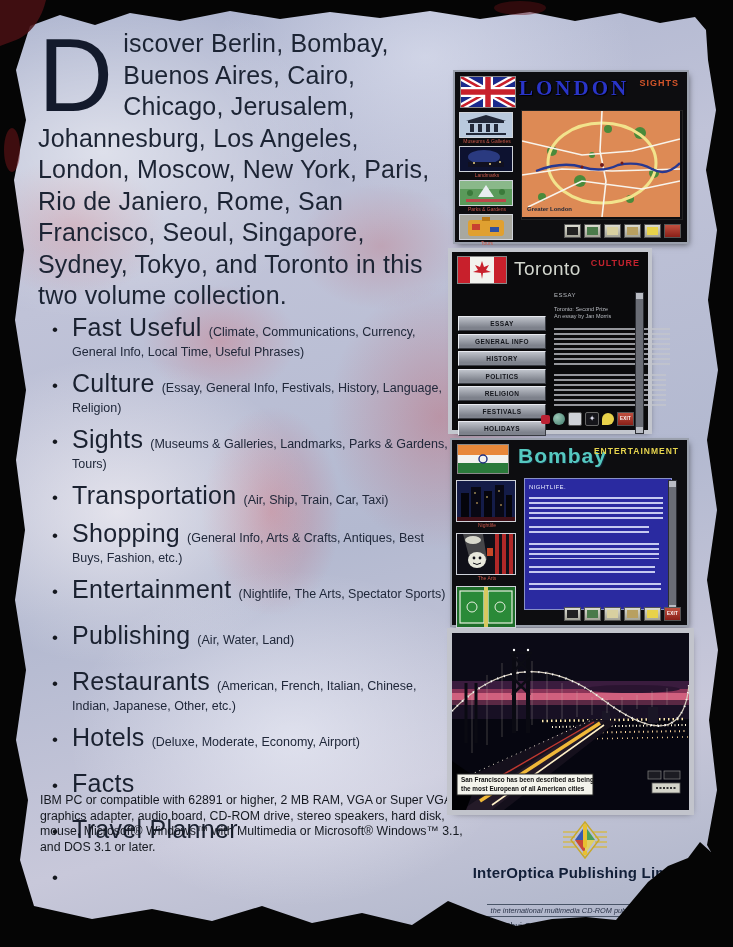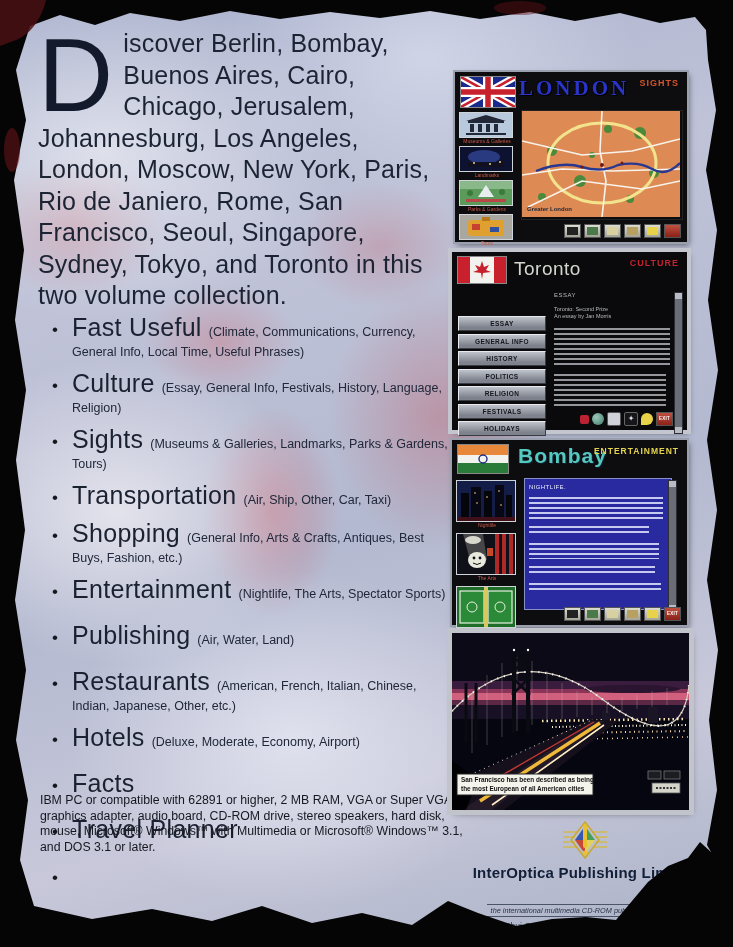--- a/index.html
+++ b/index.html
@@ -49,21 +49,21 @@
   
   #london{left:455px;top:72px;width:232px;height:170px;}
   #london .title{position:absolute;left:64px;top:4px;font-family:"Liberation Serif",serif;font-weight:bold;font-size:21px;letter-spacing:3px;color:#2a35c8;text-shadow:1px 1px 0 #000,0 0 2px #001;}
   #london .shot-section{color:#d4552a;font-size:9px;}
   #london .side{position:absolute;left:4px;top:40px;width:56px;}
   #london .side .slot{margin-bottom:2px;}
   #london .mapwrap{position:absolute;left:66px;top:38px;width:160px;height:108px;border:1px solid #222;}
   #london .tbrow{right:6px;bottom:4px;}
 
   
-  #toronto{left:452px;top:252px;width:235px;height:178px;background:#0a0a0c;box-shadow:0 0 0 4px #c3c6ce,2px 3px 6px rgba(0,0,0,.5);}
+  #toronto{left:452px;top:252px;width:196px;height:178px;background:#0a0a0c;box-shadow:0 0 0 4px #c3c6ce,2px 3px 6px rgba(0,0,0,.5);}
   #toronto .title{position:absolute;left:62px;top:6px;font-size:19px;color:#d2d6ce;letter-spacing:.5px;}
   #toronto .shot-section{color:#c2232e;font-size:9px;}
   #toronto .menu{position:absolute;left:6px;top:64px;width:88px;}
   .mbtn{height:13px;margin-bottom:2.5px;background:linear-gradient(#c4c8d0,#84889293);border:1px solid #3a3d44;border-top-color:#e8eaf0;border-left-color:#e8eaf0;
     background:linear-gradient(#bfc3cb,#7e828c 80%);color:#14161c;font-size:6.5px;font-weight:bold;text-align:center;line-height:13px;letter-spacing:.4px;}
   #toronto .content{position:absolute;left:102px;top:40px;width:118px;height:112px;color:#b9bcc2;}
   #toronto .content .h{font-size:6px;letter-spacing:.5px;margin-bottom:8px;}
   #toronto .content .l1,#toronto .content .l2{font-size:5.5px;line-height:7px;}
   .lines{background:repeating-linear-gradient(rgba(195,197,204,.75) 0 2px, transparent 2px 5px);}
   #toronto .p1{width:116px;height:38px;margin-top:8px;}
@@ -115,21 +115,21 @@
 
   <section class="intro">
     <span class="dropcap">D</span><span>iscover Berlin, Bombay, Buenos Aires, Cairo, Chicago, Jerusalem, Johannesburg, Los Angeles, London, Moscow, New York, Paris, Rio de Janiero, Rome, San Francisco, Seoul, Singapore, Sydney, Tokyo, and Toronto in this two volume collection.</span>
   </section>
 
 
   <ul class="cats">
     <li><span class="bullet">•</span><span class="cat-label">Fast Useful</span><span class="cat-detail">(Climate, Communications, Currency, General Info, Local Time, Useful Phrases)</span></li>
     <li><span class="bullet">•</span><span class="cat-label">Culture</span><span class="cat-detail">(Essay, General Info, Festivals, History, Language, Religion)</span></li>
     <li><span class="bullet">•</span><span class="cat-label">Sights</span><span class="cat-detail">(Museums &amp; Galleries, Landmarks, Parks &amp; Gardens, Tours)</span></li>
-    <li><span class="bullet">•</span><span class="cat-label">Transportation</span><span class="cat-detail">(Air, Ship, Other, Car, Taxi)</span></li>
+    <li><span class="bullet">•</span><span class="cat-label">Transportation</span><span class="cat-detail">(Air, Ship, Train, Car, Taxi)</span></li>
     <li><span class="bullet">•</span><span class="cat-label">Shopping</span><span class="cat-detail">(General Info, Arts &amp; Crafts, Antiques, Best Buys, Fashion, etc.)</span></li>
     <li class="sp"><span class="bullet">•</span><span class="cat-label">Entertainment</span><span class="cat-detail">(Nightlife, The Arts, Spectator Sports)</span></li>
     <li class="sp"><span class="bullet">•</span><span class="cat-label">Publishing</span><span class="cat-detail">(Air, Water, Land)</span></li>
     <li><span class="bullet">•</span><span class="cat-label">Restaurants</span><span class="cat-detail">(American, French, Italian, Chinese, Indian, Japanese, Other, etc.)</span></li>
     <li class="sp"><span class="bullet">•</span><span class="cat-label">Hotels</span><span class="cat-detail">(Deluxe, Moderate, Economy, Airport)</span></li>
     <li class="sp"><span class="bullet">•</span><span class="cat-label">Facts</span></li>
     <li class="sp"><span class="bullet">•</span><span class="cat-label">Travel Planner</span></li>
     <li><span class="bullet">•</span></li>
   </ul>
 

